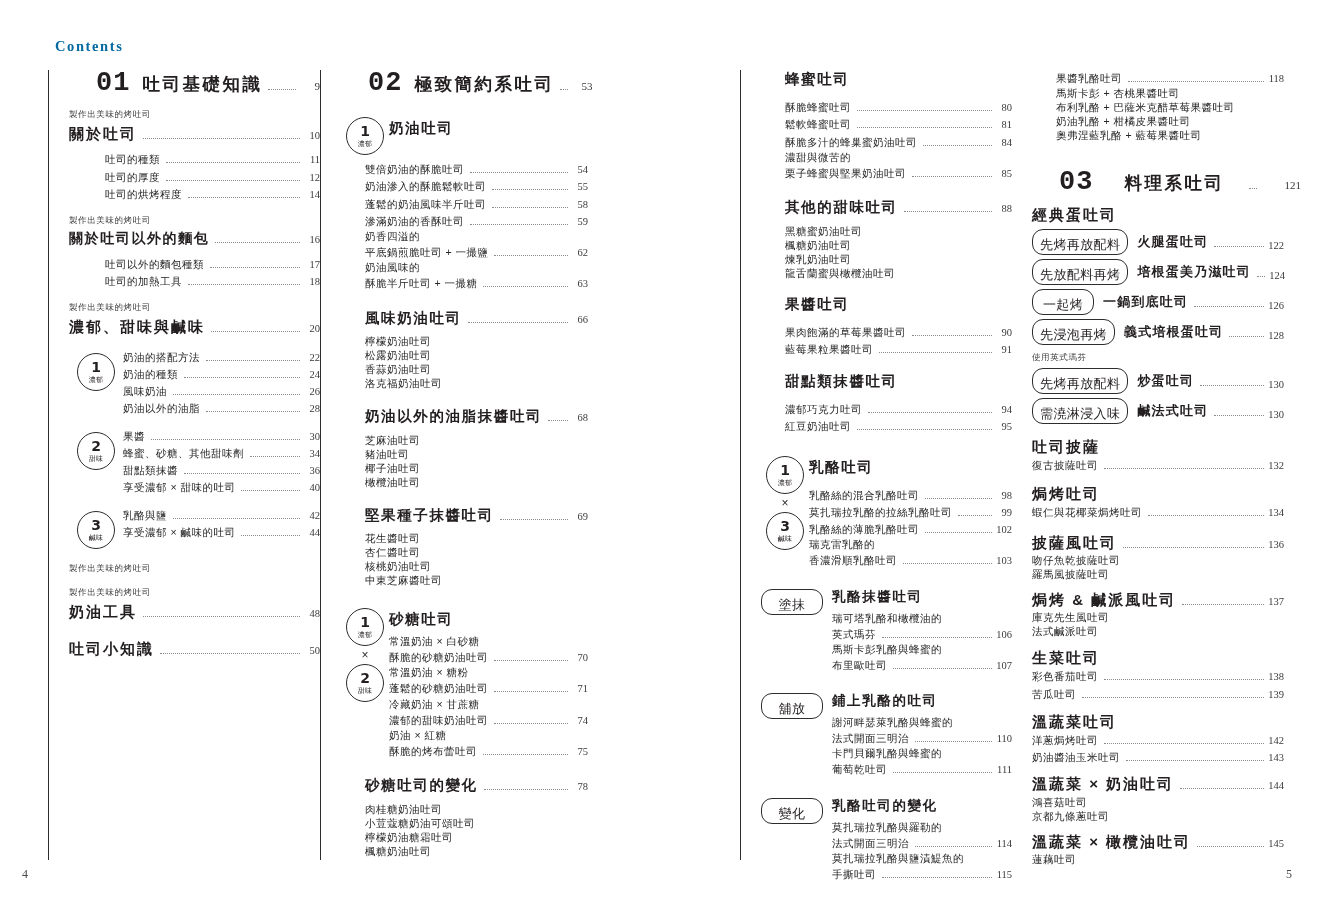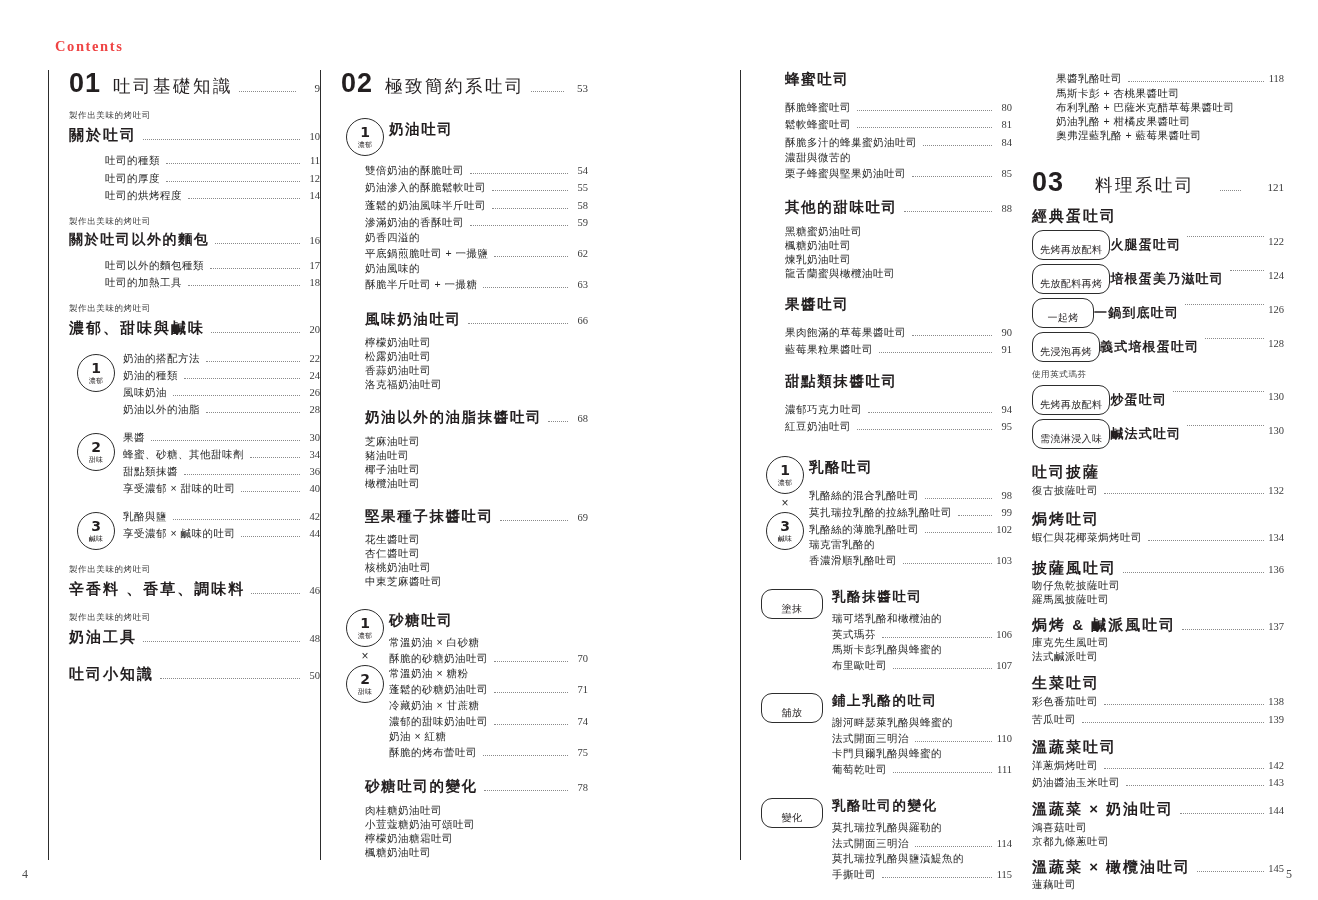--- a/index.html
+++ b/index.html
@@ -23,21 +23,21 @@
   }
 
   .contents-label {
     position: absolute;
     left: 55px;
     top: 38px;
     font-family: "Liberation Serif", "DejaVu Serif", serif;
     font-size: 14.5px;
     letter-spacing: 1.6px;
     font-weight: 700;
-    color: #ef4444;
+    color: #0369a1;
   }
 
   .folio {
     position: absolute;
     bottom: 18px;
     font-family: "Liberation Serif", "DejaVu Serif", serif;
     font-size: 12px;
     color: #4a4a4a;
   }
   .folio.left  { left: 22px; }
@@ -58,30 +58,31 @@
 
   .col-inner { position: relative; }
 
   
   .chapter {
     display: flex;
     align-items: baseline;
     margin-bottom: 4px;
   }
   .chapter .num {
-    font-family: Liberation Sans, sans-serif;
+    font-family: Liberation Mono, monospace;
     font-size: 27px;
     font-weight: 700;
     letter-spacing: 1px;
     line-height: 1;
     margin-right: 12px;
+    margin-left: 27px;
   }
   .chapter .ttl {
     font-size: 17.5px;
-    font-weight: 400;
+    font-weight: 700;
     letter-spacing: 2.5px;
     line-height: 1;
     white-space: nowrap;
   }
   .chapter .dots { flex: 1 1 auto; }
   .chapter .pg {
     font-family: "Liberation Serif", "DejaVu Serif", serif;
     font-size: 11px;
     color: #3a3a3a;
     margin-left: 4px;
@@ -194,35 +195,34 @@
   
   .pill-row {
     display: flex;
     align-items: center;
     margin-top: 4px;
   }
   .pill {
     flex: 0 0 auto;
     border: 1.1px solid #2d2d2d;
     border-radius: 11px;
-    font-size: 10px;
+    font-size: 13px;
     letter-spacing: .4px;
-    padding: 15px 7px 3px;
+    padding: 8px 7px 3px;
     line-height: 1;
     text-align: center;
     min-width: 62px;
     box-sizing: border-box;
     background: #fff;
-    font-family: Liberation Mono, monospace;
   }
   .pill-row .after {
     display: flex;
-    align-items: flex-start;
+    align-items: flex-end;
     flex: 1 1 auto;
-    margin-left: 0;
+    margin-left: 9px;
     min-width: 0;
   }
   .pill-row .after .name {
     font-size: 13px;
     font-weight: 700;
     letter-spacing: 1.2px;
     white-space: nowrap;
   }
   .pill-col { display: flex; align-items: flex-start; margin-top: 5px; }
   .pill-col .pill { margin-top: 1px; }
@@ -381,25 +381,20 @@
           </div>
           <div class="row">
             <span class="item">享受濃郁 × 鹹味的吐司</span>
             <span class="dots"></span>
             <span class="pg">44</span>
           </div>
         </div>
       </div>
 
       <div class="kicker mt14">製作出美味的烤吐司</div>
-      <div class="row">
-        <span class="sec-h">辛香料 、香草、調味料</span>
-        <span class="dots"></span>
-        <span class="pg">46</span>
-      </div>
 
       <div class="kicker">製作出美味的烤吐司</div>
       <div class="row">
         <span class="sec-h">奶油工具</span>
         <span class="dots"></span>
         <span class="pg">48</span>
       </div>
 
       <div class="row mt14">
         <span class="sec-h">吐司小知識</span>

